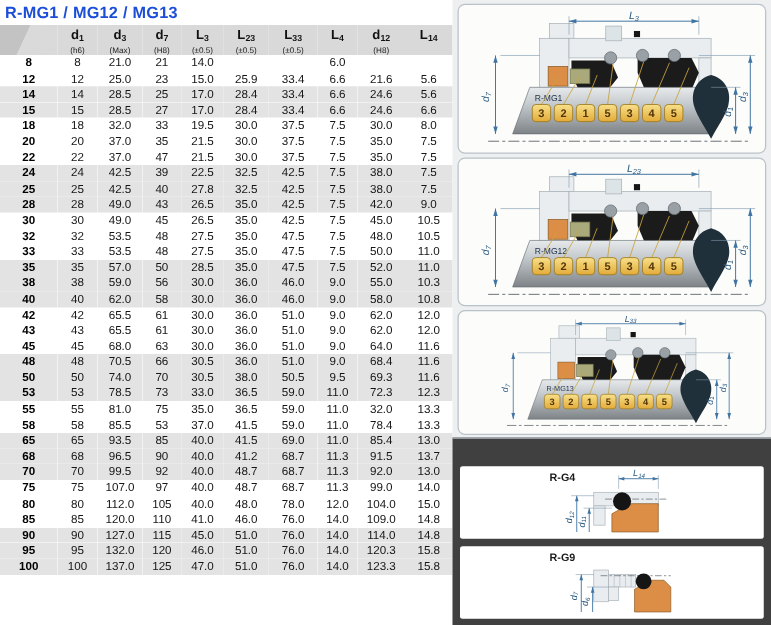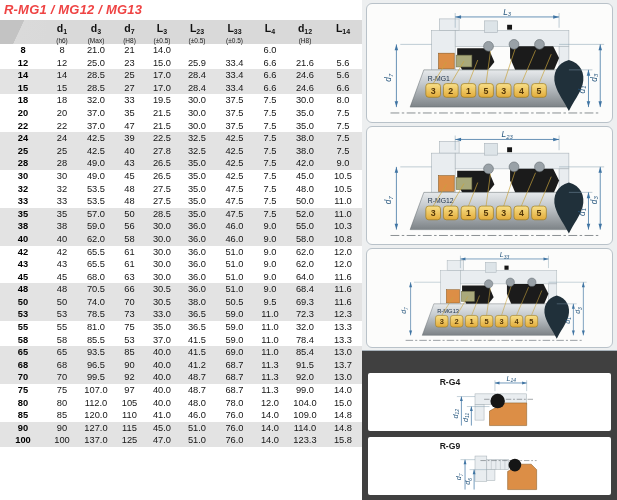--- a/index.html
+++ b/index.html
@@ -1,20 +1,20 @@
 <!DOCTYPE html>
 <html><head>
 <meta charset="utf-8">
 <style>
   html,body{margin:0;padding:0;background:#fff;}
   .page{position:relative;width:617px;height:500px;background:#fff;overflow:hidden;
         font-family:"Liberation Sans",sans-serif;color:#111;}
   
   .left{position:absolute;left:0;top:0;width:362px;height:500px;background:#fff;}
-  .title{height:17px;padding:2px 0 1px 4px;font-size:13px;font-weight:bold;letter-spacing:.2px;color:#ef4444;font-style:italic;}
+  .title{height:17px;padding:2px 0 1px 4px;font-size:13px;font-weight:bold;letter-spacing:.2px;color:#1d4ed8;}
   table{border-collapse:collapse;table-layout:fixed;width:362px;}
   thead th{background:#d9d9d9;height:24px;padding:0;font-weight:bold;vertical-align:top;}
   th .hmain{display:block;font-size:10.5px;line-height:11px;padding-top:3px;}
   th .hsub{font-size:7px;vertical-align:-2px;}
   th .htol{display:block;font-size:6.5px;font-weight:normal;line-height:7px;color:#222;}
   th.corner{background:linear-gradient(115deg,#c3c3c3 0%,#c3c3c3 42%,#dadada 43%,#d9d9d9 100%);}
   tbody td{height:12.6px;line-height:12.6px;padding:0;font-size:9.3px;text-align:center;color:#151515;overflow:hidden;}
   tbody td.c0{font-weight:bold;color:#000;}
   tbody tr.alt{background:#e3e3e3;}
   
@@ -483,20 +483,32 @@
             <td>127.0</td>
             <td>115</td>
             <td>45.0</td>
             <td>51.0</td>
             <td>76.0</td>
             <td>14.0</td>
             <td>114.0</td>
             <td>14.8</td>
           </tr>
           <tr class="alt">
+            <td class="c0">95</td>
+            <td>95</td>
+            <td>132.0</td>
+            <td>120</td>
+            <td>46.0</td>
+            <td>51.0</td>
+            <td>76.0</td>
+            <td>14.0</td>
+            <td>120.3</td>
+            <td>15.8</td>
+          </tr>
+          <tr class="alt">
             <td class="c0">100</td>
             <td>100</td>
             <td>137.0</td>
             <td>125</td>
             <td>47.0</td>
             <td>51.0</td>
             <td>76.0</td>
             <td>14.0</td>
             <td>123.3</td>
             <td>15.8</td>

